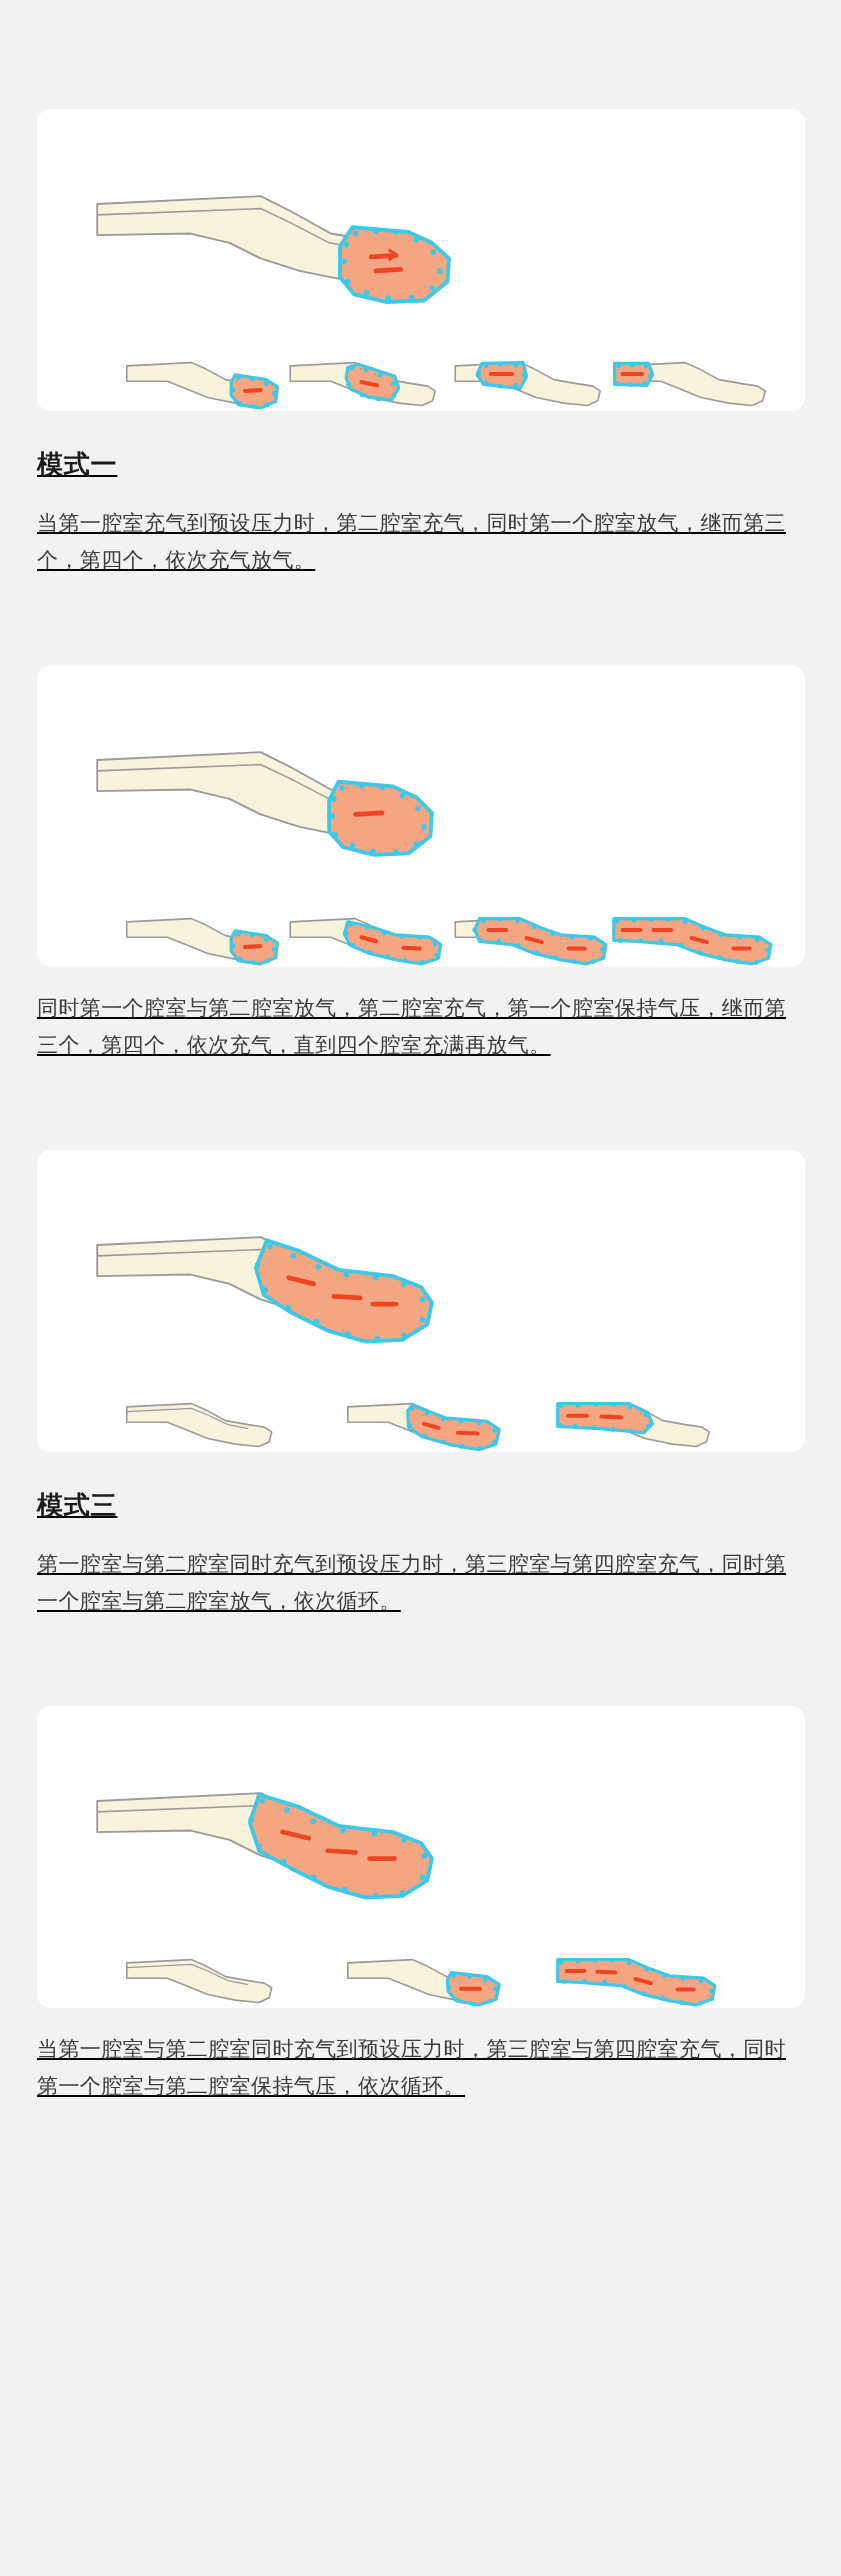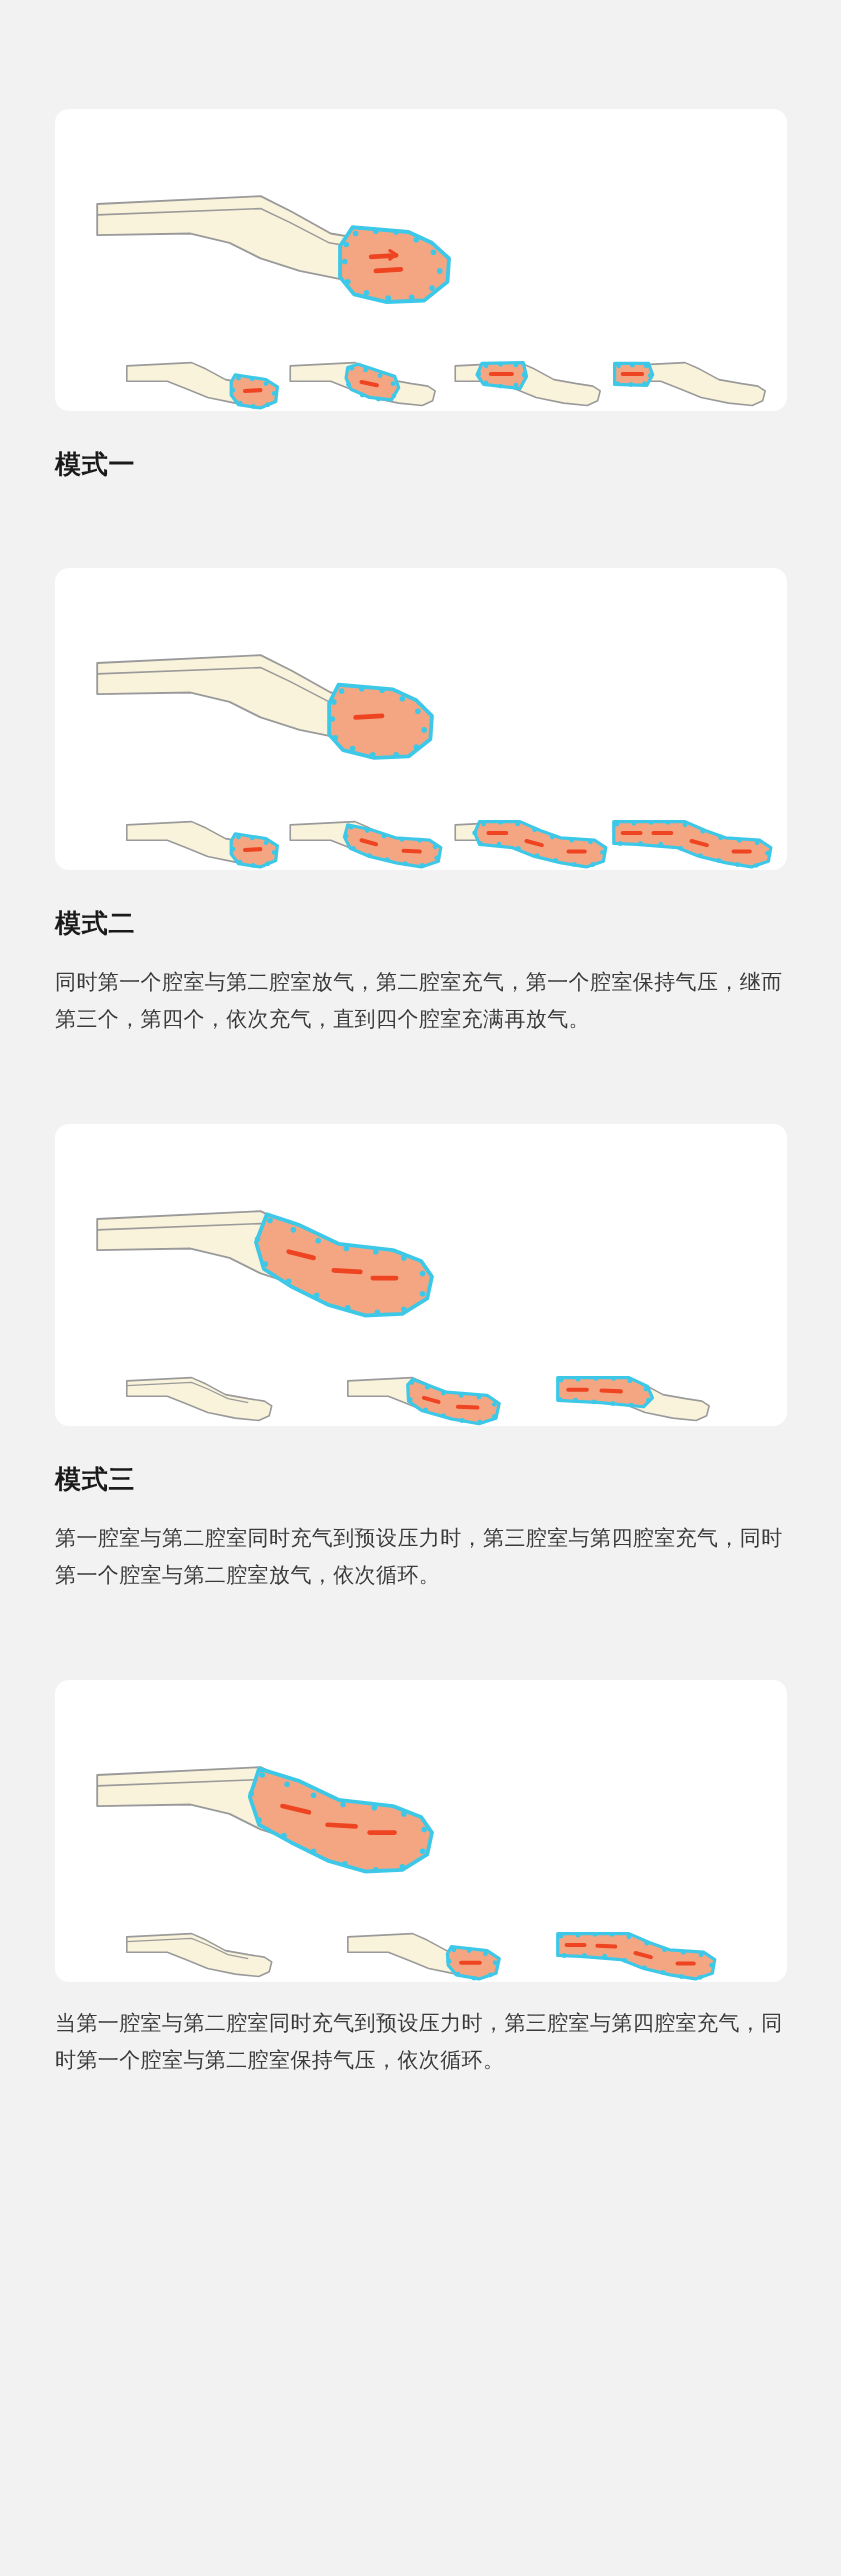--- a/index.html
+++ b/index.html
@@ -13,22 +13,23 @@
     font-family: "Liberation Sans", sans-serif;
     -webkit-font-smoothing: antialiased;
   }
   .page {
     width: 842px;
     margin: 0 auto;
     padding: 0;
     box-sizing: border-box;
   }
   .mode-block {
-    padding: 0 55px;
+    padding: 0 37px;
     box-sizing: border-box;
+    text-decoration: underline;
   }
   .mode-block.first {
     padding-top: 109px;
   }
   .illus-card {
     background: #ffffff;
     border-radius: 14px;
     height: 302px;
     position: relative;
     overflow: hidden;
@@ -156,20 +157,21 @@
               <circle cx="60" cy="44" r="6"></circle>
                 <circle cx="26" cy="46" r="6"></circle>
               <circle cx="-6" cy="44" r="6"></circle>
             </g>
             <line x1="6" y1="20" x2="54" y2="20" stroke="#ee4422" stroke-width="10" stroke-linecap="round"></line>
           </g>
         </g>
       </svg>
     </div>
     <h2 class="mode-title">模式一</h2>
+    <p class="mode-desc">当第一腔室充气到预设压力时，第二腔室充气，同时第一个腔室放气，继而第三个，第四个，依次充气放气。</p>
   </section>
 
   <div class="gap"></div>
 
   <section class="mode-block">
     <div class="illus-card">
       <svg class="illus-svg" viewBox="0 0 912 388" xmlns="http://www.w3.org/2000/svg">
         <g>
           <path d="M40 122 L250 112 L290 132 L340 160 L400 170 L440 176 L460 190 L455 215 L430 228 L370 222 L300 208 L250 192 L210 172 L160 160 L40 162 Z" fill="#faf3dc" stroke="#9a9a9a" stroke-width="2.4" stroke-linejoin="round"></path>
           <path d="M40 136 L250 128 L288 146 L338 172 L398 182" fill="none" stroke="#9a9a9a" stroke-width="2"></path>
@@ -290,21 +292,20 @@
             <g stroke="#ee4422" stroke-width="10" stroke-linecap="round">
               <line x1="6" y1="20" x2="50" y2="20"></line>
               <line x1="82" y1="20" x2="126" y2="20"></line>
               <line x1="176" y1="40" x2="214" y2="50"></line>
               <line x1="280" y1="66" x2="320" y2="66"></line>
             </g>
           </g>
         </g>
       </svg>
     </div>
-    <h2 class="mode-title">模式二</h2>
     <p class="mode-desc">同时第一个腔室与第二腔室放气，第二腔室充气，第一个腔室保持气压，继而第三个，第四个，依次充气，直到四个腔室充满再放气。</p>
   </section>
 
   <div class="gap"></div>
 
   <section class="mode-block">
     <div class="illus-card">
       <svg class="illus-svg" viewBox="0 0 912 388" xmlns="http://www.w3.org/2000/svg">
         <g>
           <path d="M40 122 L250 112 L290 132 L340 160 L400 170 L440 176 L460 190 L455 215 L430 228 L370 222 L300 208 L250 192 L210 172 L160 160 L40 162 Z" fill="#faf3dc" stroke="#9a9a9a" stroke-width="2.4" stroke-linejoin="round"></path>

